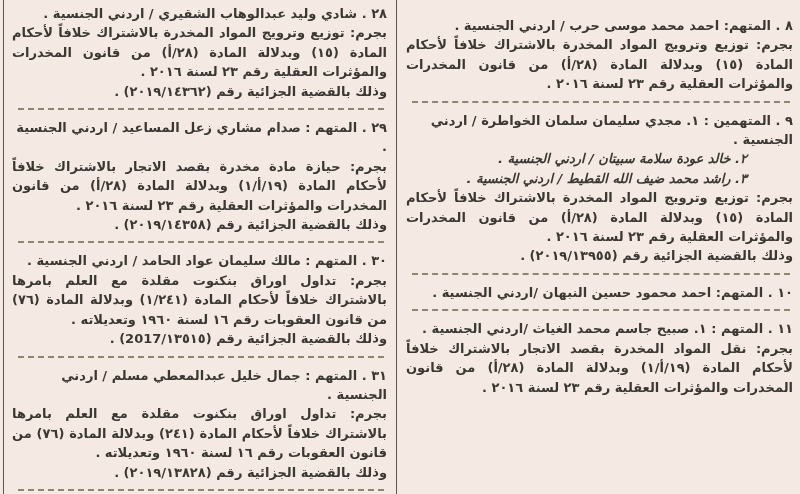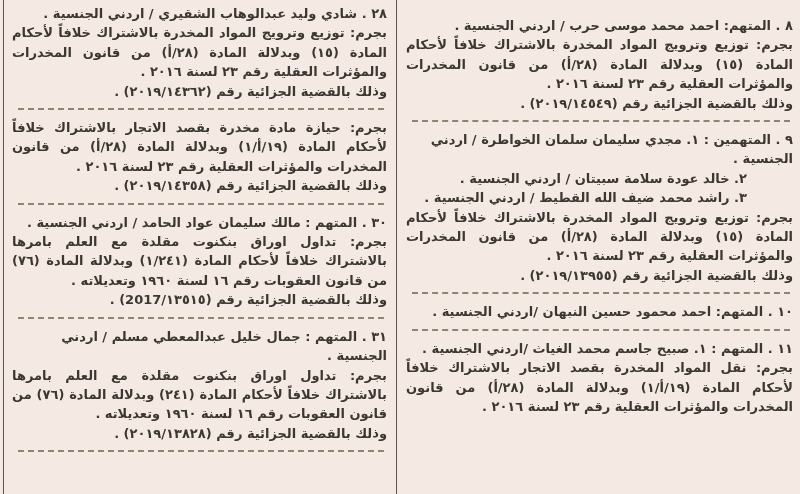--- a/index.html
+++ b/index.html
@@ -11,34 +11,33 @@
     font-family:"DejaVu Sans","Liberation Sans",sans-serif;
     font-weight:bold; color:#3b3733; font-size:13px; line-height:19.4px;
   }
   .col { height:100%; overflow:hidden; }
   .col-right { width:403px; padding:4px 7px 0 9px;margin-top:12px; }
   .col-left  { width:396px; padding:4px 9px 16px 12px; }
   .divider { width:1px; background:#5c564e; height:100%; flex:none; }
   .edge-line { position:absolute; left:3px; top:0; bottom:0; width:1px; background:#5c564e; }
   p.ln { margin:0; }
   .charge { text-align:justify; }
-  .co { padding-right:46px; }
+  .co { padding-right:46px;font-style:italic; }
   .sep { border-top:2px dashed #8e846f; margin:7px 3px 8px 6px; height:0; }
 </style>
 </head>
 <body>
 
 <div class="page">
 
   <main class="col col-right">
 
     <article class="entry">
       <p class="ln hd">٨ . المتهم: احمد محمد موسى حرب / اردني الجنسية .</p>
       <p class="ln charge">بجرم: توزيع وترويج المواد المخدرة بالاشتراك خلافاً لأحكام المادة (١٥) وبدلالة المادة (٢٨/أ) من قانون المخدرات والمؤثرات العقلية رقم ٢٣ لسنة ٢٠١٦ .</p>
-      <p class="ln case">وذلك بالقضية الجزائية رقم (٢٠١٩/١٤٥٤٩) .</p>
     </article>
     <div class="sep"></div>
 
     <article class="entry">
       <p class="ln hd">٩ . المتهمين : ١. مجدي سليمان سلمان الخواطرة / اردني الجنسية .</p>
       <p class="ln co">٢. خالد عودة سلامة سبيتان / اردني الجنسية .</p>
       <p class="ln co">٣. راشد محمد ضيف الله القطيط / اردني الجنسية .</p>
       <p class="ln charge">بجرم: توزيع وترويج المواد المخدرة بالاشتراك خلافاً لأحكام المادة (١٥) وبدلالة المادة (٢٨/أ) من قانون المخدرات والمؤثرات العقلية رقم ٢٣ لسنة ٢٠١٦ .</p>
       <p class="ln case">وذلك بالقضية الجزائية رقم (٢٠١٩/١٣٩٥٥) .</p>
     </article>
@@ -62,20 +61,21 @@
   <main class="col col-left">
 
     <article class="entry">
       <p class="ln hd">٢٨ . شادي وليد عبدالوهاب الشقيري / اردني الجنسية .</p>
       <p class="ln charge">بجرم: توزيع وترويج المواد المخدرة بالاشتراك خلافاً لأحكام المادة (١٥) وبدلالة المادة (٢٨/أ) من قانون المخدرات والمؤثرات العقلية رقم ٢٣ لسنة ٢٠١٦ .</p>
       <p class="ln case">وذلك بالقضية الجزائية رقم (٢٠١٩/١٤٣٦٢) .</p>
     </article>
     <div class="sep"></div>
 
     <article class="entry">
+      <p class="ln hd">٢٩ . المتهم : صدام مشاري زعل المساعيد / اردني الجنسية .</p>
       <p class="ln charge">بجرم: حيازة مادة مخدرة بقصد الاتجار بالاشتراك خلافاً لأحكام المادة (١٩/أ/١) وبدلالة المادة (٢٨/أ) من قانون المخدرات والمؤثرات العقلية رقم ٢٣ لسنة ٢٠١٦ .</p>
       <p class="ln case">وذلك بالقضية الجزائية رقم (٢٠١٩/١٤٣٥٨) .</p>
     </article>
     <div class="sep"></div>
 
     <article class="entry">
       <p class="ln hd">٣٠ . المتهم : مالك سليمان عواد الحامد / اردني الجنسية .</p>
       <p class="ln charge">بجرم: تداول اوراق بنكنوت مقلدة مع العلم بامرها بالاشتراك خلافاً لأحكام المادة (١/٢٤١) وبدلالة المادة (٧٦) من قانون العقوبات رقم ١٦ لسنة ١٩٦٠ وتعديلاته .</p>
       <p class="ln case">وذلك بالقضية الجزائية رقم (2017/١٣٥١٥) .</p>
     </article>

